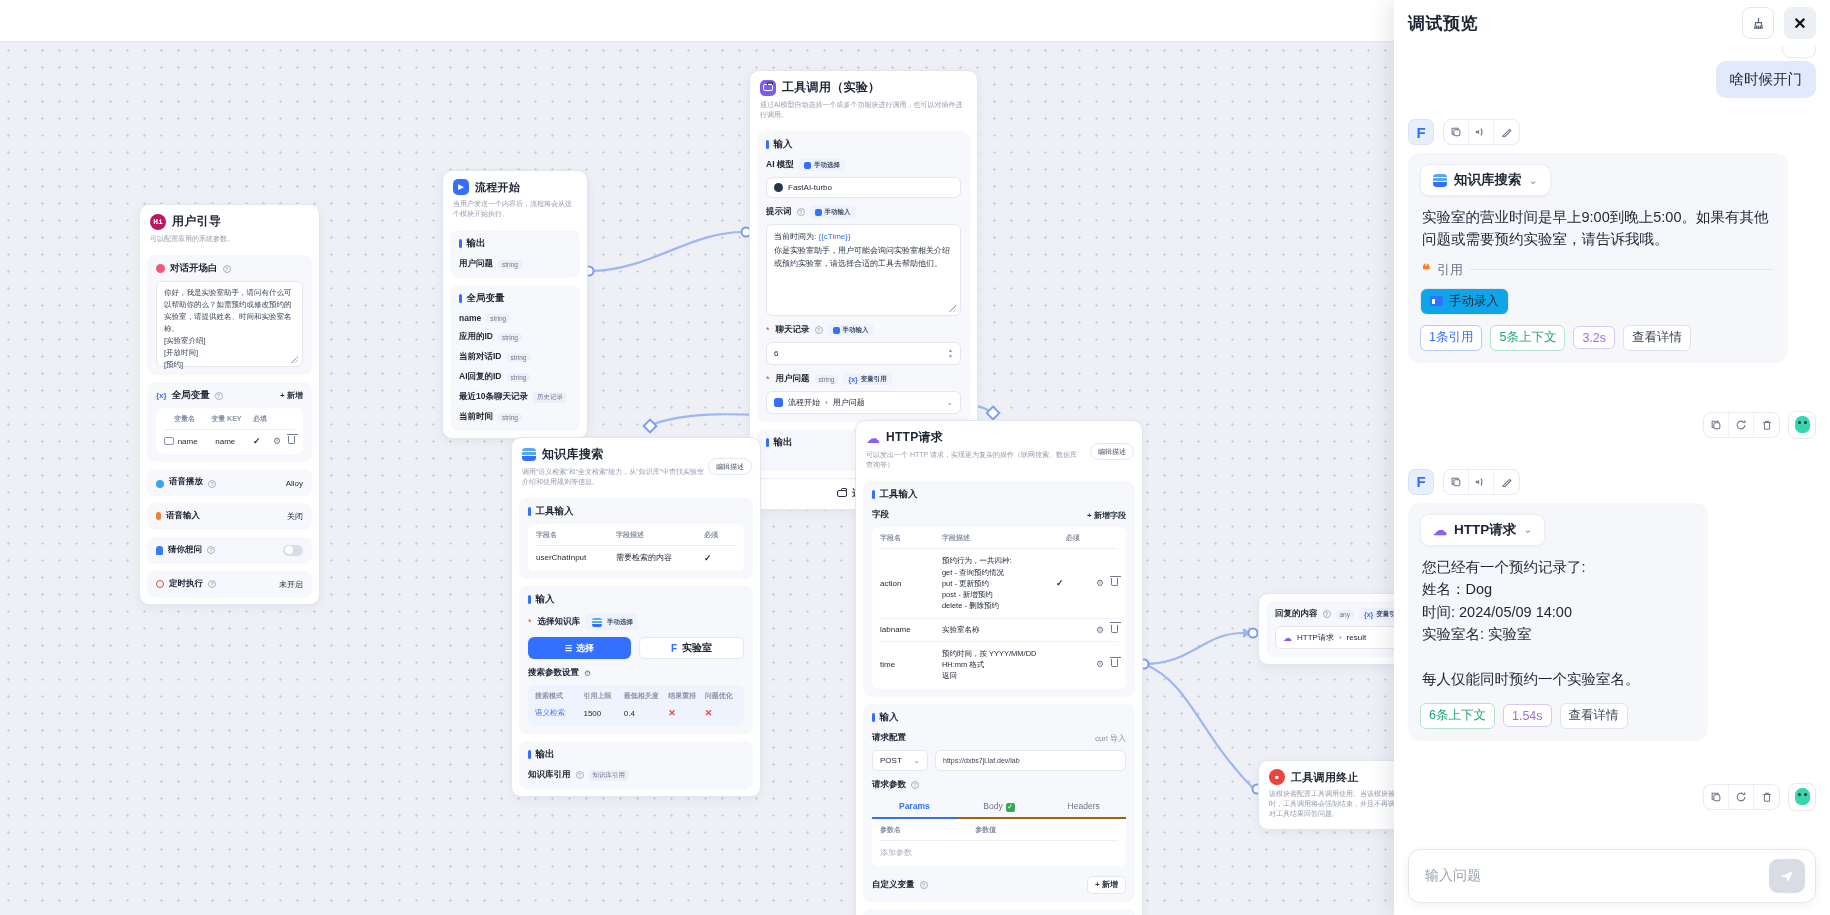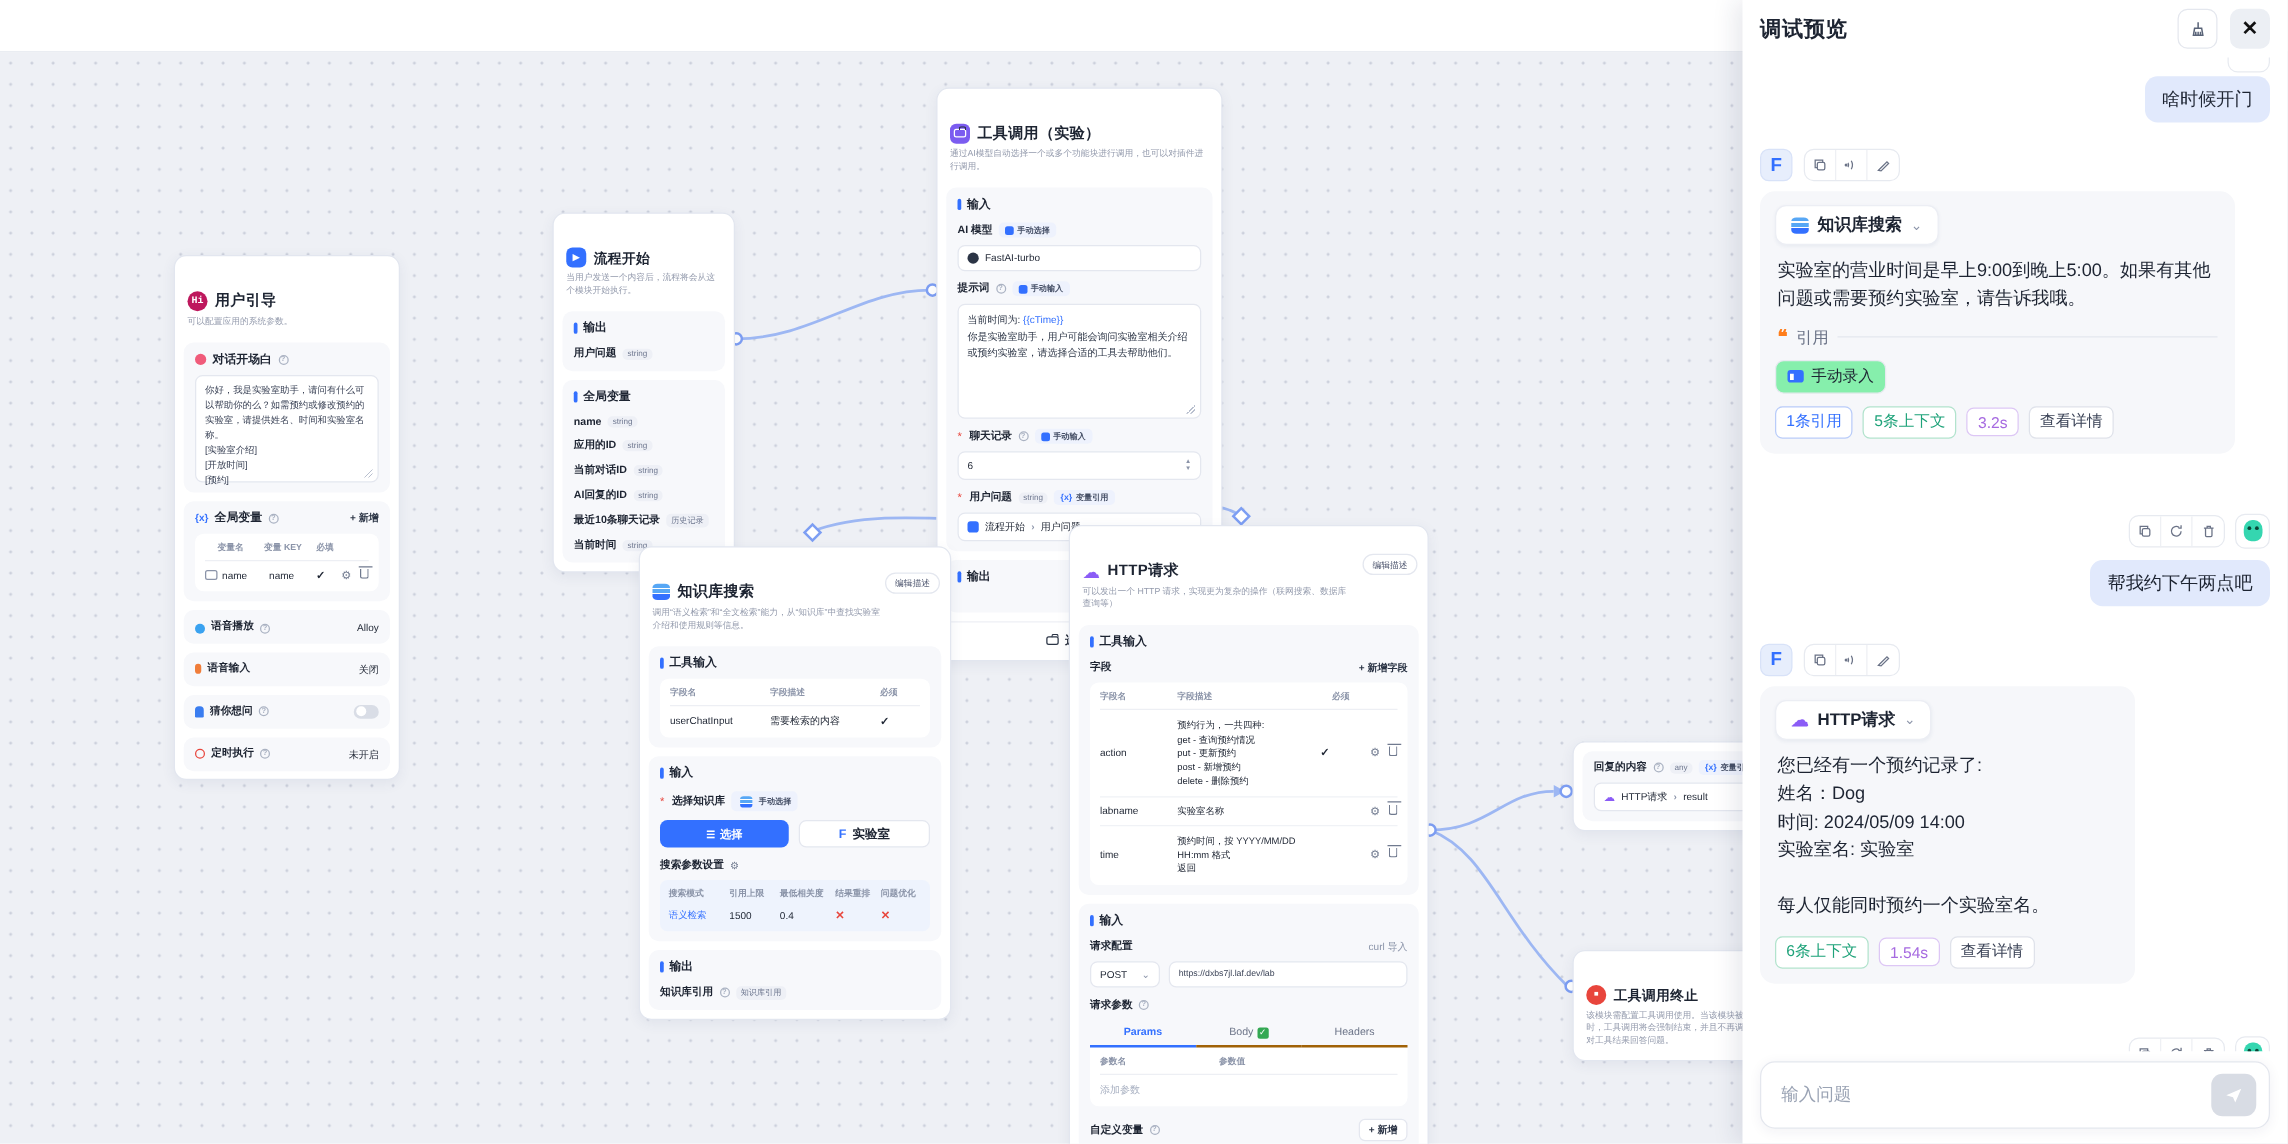--- a/index.html
+++ b/index.html
@@ -10,21 +10,21 @@
   #topbar { position:absolute; left:0; top:0; width:1830px; height:42px; background:#fff; border-bottom:1px solid #e4e7ee; z-index:3; }
   #canvas { position:absolute; left:0; top:42px; width:1830px; height:873px;
             background:#eef0f5;
             background-image:radial-gradient(circle,#ccd0dc 1.1px,transparent 1.3px);
             background-size:17px 17px; }
   #edges { position:absolute; left:0; top:0; width:1830px; height:915px; z-index:1; pointer-events:none; }
 
   .node { position:absolute; background:#fff; border:1px solid #e2e6ef; border-radius:10px;
           box-shadow:0 3px 10px rgba(50,70,120,.07); z-index:2; font-size:9px; }
   .node-head { padding:8px 10px 4px; }
-  .nh-row { display:flex; align-items:center; gap:6px;margin-top:19px; }
+  .nh-row { display:flex; align-items:center; gap:6px; }
   .n-title { font-weight:bold; font-size:12px; letter-spacing:.3px; }
   .n-sub { font-size:7px; color:#949bad; margin-top:4px; line-height:1.45; }
   .n-ico { width:16px; height:16px; border-radius:5px; display:flex; align-items:center; justify-content:center;
            color:#fff; font-size:8px; font-weight:bold; flex:0 0 auto; }
   .sec { background:#f7f8fb; border-radius:8px; margin:7px 7px 0; padding:7px 9px 8px; }
   .sec:last-child { margin-bottom:7px; }
   .sec-t { display:flex; align-items:center; gap:5px; font-weight:bold; font-size:9.5px; }
   .bar { width:2.5px; height:9px; background:#3370ff; border-radius:2px; display:inline-block; }
   .frow { display:flex; align-items:center; gap:5px; margin-top:8px; }
   .flabel { font-weight:bold; font-size:8.5px; }
@@ -82,21 +82,21 @@
               padding:6px 12px; font-size:13.5px; font-weight:bold; box-shadow:0 1px 3px rgba(40,60,120,.06); }
   .mod-pill .chev { color:#8a93a8; font-size:11px; font-weight:normal; }
   .db-ico { width:14px; height:13px; border-radius:3px;
       background:linear-gradient(#57a7f5 0 3.2px,#fff 3.2px 4.2px,#57a7f5 4.2px 7.4px,#fff 7.4px 8.4px,#3370ff 8.4px 13px); border-radius:4px/3px; }
   .cloud-ico { color:#8b5cf6; font-size:14px; line-height:1; }
   .ai-text { font-size:14.5px; line-height:1.55; margin:10px 2px 4px; white-space:pre-line; }
   .quote-row { display:flex; align-items:center; gap:7px; margin:10px 2px 9px; }
   .quote-mark { color:#ff7d1a; font-size:15px; font-weight:bold; line-height:.8; }
   .quote-label { color:#6b7387; font-size:13px; }
   .quote-line { flex:1; height:1px; background:#e4e7ee; }
-  .src-tag { display:inline-flex; align-items:center; gap:6px; background:#86efac; border:1px solid #e7eaf0; border-radius:7px;
+  .src-tag { display:inline-flex; align-items:center; gap:6px; background:#0ea5e9; border:1px solid #e7eaf0; border-radius:7px;
              padding:4px 9px; font-size:12.5px; margin:0 0 10px; }
   .src-tag .mini { width:13px; height:10px; background:#3370ff; border-radius:2.5px; position:relative; }
   .src-tag .mini:before { content:""; position:absolute; left:2px; top:2.5px; width:2.5px; height:5px; background:#fff; }
   .badges { display:flex; gap:8px; align-items:center; }
   .bdg { border-radius:6px; padding:3.5px 8px; font-size:12.5px; background:#fff; }
   .bdg.blue { color:#3370ff; border:1px solid #b9ccf9; }
   .bdg.green { color:#1fa37a; border:1px solid #b2e3cd; }
   .bdg.purple { color:#a66ae0; border:1px solid #ddc7f5; }
   .bdg.plain { color:#3a4256; border:1px solid #dfe2ea; }
   .p-input { margin:8px 14px 12px; height:54px; border:1px solid #e4e7ee; border-radius:12px; box-shadow:0 2px 10px rgba(30,40,80,.06);
@@ -686,23 +686,20 @@
             <svg width="12" height="12" viewBox="0 0 14 14" fill="none" stroke="#6b7387" stroke-width="1.2">
               <path d="M2.5 4h9M5.5 4V2.5h3V4M4 4v7a1 1 0 0 0 1 1h4a1 1 0 0 0 1-1V4"></path>
             </svg>
           </span>
       </span>
       <span class="uavatar">
           <span class="blob"></span>
         </span>
     </div>
 
-    <div class="msg-r">
-      <div class="bubble">帮我约下午两点吧</div>
-    </div>
 
     <div class="ai-row" style="margin-top:30px;">
       <span class="avatar">
           <span>F</span>
         </span>
       <span class="icon-group">
         <span class="ib">
             <svg width="12" height="12" viewBox="0 0 14 14" fill="none" stroke="#6b7387" stroke-width="1.2">
               <rect x="4.5" y="4.5" width="7" height="7" rx="1.5"></rect>
               <path d="M9.5 4.5v-2h-7v7h2"></path>

